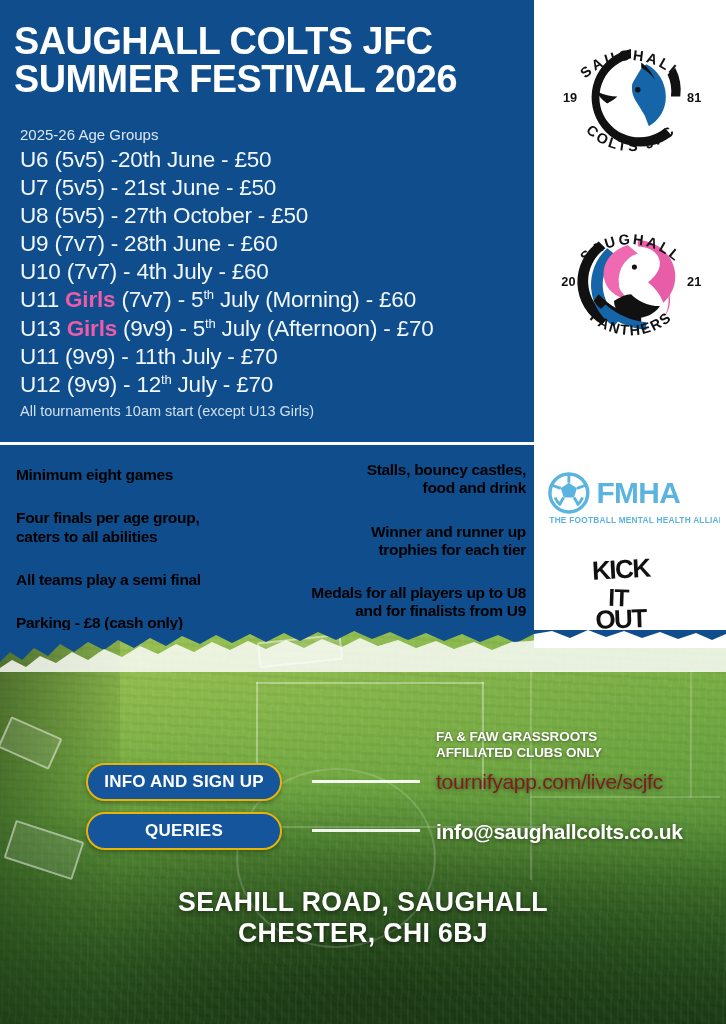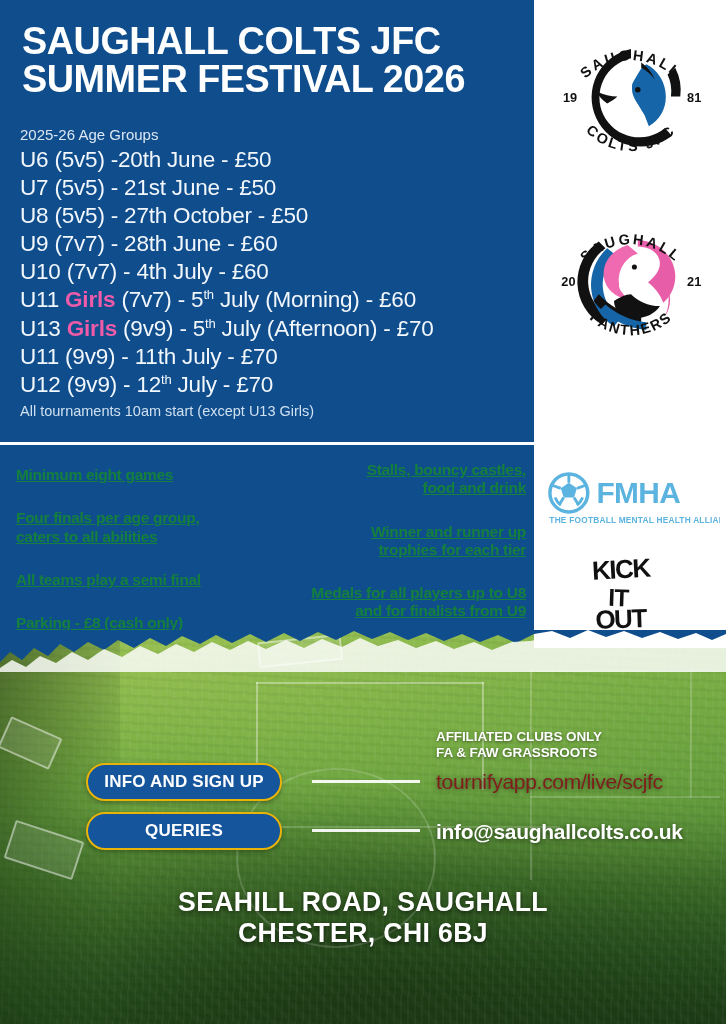--- a/index.html
+++ b/index.html
@@ -14,21 +14,21 @@
   .blue-bg-full{
     position:absolute; left:0; top:0; width:726px; height:645px;
     background:#0f4d8c; z-index:0;
   }
   .white-sidebar{
     position:absolute; left:534px; top:0; width:192px; height:648px;
     background:#ffffff; z-index:2;
   }
 
   
-  .title-block{ position:absolute; left:22px; top:22px; width:500px; z-index:3; }
+  .title-block{ position:absolute; left:14px; top:22px; width:500px; z-index:3; }
   .title-line{
     color:#ffffff; font-weight:800; font-size:39px; line-height:0.97;
     letter-spacing:-0.5px; white-space:nowrap;
     font-family:"Liberation Sans", sans-serif;
     transform:scaleX(0.97); transform-origin:left center;
   }
 
   
   .age-block{ position:absolute; left:20px; top:126px; width:520px; z-index:3; }
   .age-head{ color:#dbe7f3; font-size:15px; line-height:1.25; margin-bottom:1px; }
@@ -45,22 +45,22 @@
 
   
   .features{
     position:absolute; left:0; top:458px; width:534px; height:180px; z-index:3;
     display:flex;
   }
   .feat-col{ width:50%; padding:0 14px; }
   .feat-col.left{ text-align:left; padding-left:16px; }
   .feat-col.right{ text-align:right; padding-right:8px; }
   .feat{
-    color:#15803d; font-weight:700; font-size:15.5px; line-height:1.18;
-    margin-bottom:25px; letter-spacing:-0.3px;text-decoration:underline;
+    color:#000000; font-weight:700; font-size:15.5px; line-height:1.18;
+    margin-bottom:25px; letter-spacing:-0.3px;
   }
   .feat-col.left .feat:nth-child(1){ margin-top:8px; }
   .feat-col.right .feat:nth-child(1){ margin-top:3px; }
   .feat:last-child{ margin-bottom:0; }
 
   
   .logo-wrap{ position:absolute; z-index:4; }
   .logo-colts{ left:546px; top:14px; width:170px; height:172px; }
   .logo-panthers{ left:546px; top:198px; width:170px; height:172px; }
   .logo-fmha{ left:544px; top:470px; width:176px; height:62px; }
@@ -336,22 +336,22 @@
   </div>
 
   <div class="bottom">
     <div class="pill pill-info">INFO AND SIGN UP</div>
     <div class="pill pill-queries">QUERIES</div>
 
     <div class="connector conn1"></div>
     <div class="connector conn2"></div>
 
     <div class="fa-note">
+      <div>FA &amp; FAW GRASSROOTS</div>
       <div>AFFILIATED CLUBS ONLY</div>
-      <div>FA &amp; FAW GRASSROOTS</div>
     </div>
 
     <div class="link-url">tournifyapp.com/live/scjfc</div>
     <div class="link-email">info@saughallcolts.co.uk</div>
 
     <div class="address">
       <div>SEAHILL ROAD, SAUGHALL</div>
       <div>CHESTER, CHI 6BJ</div>
     </div>
   </div>

